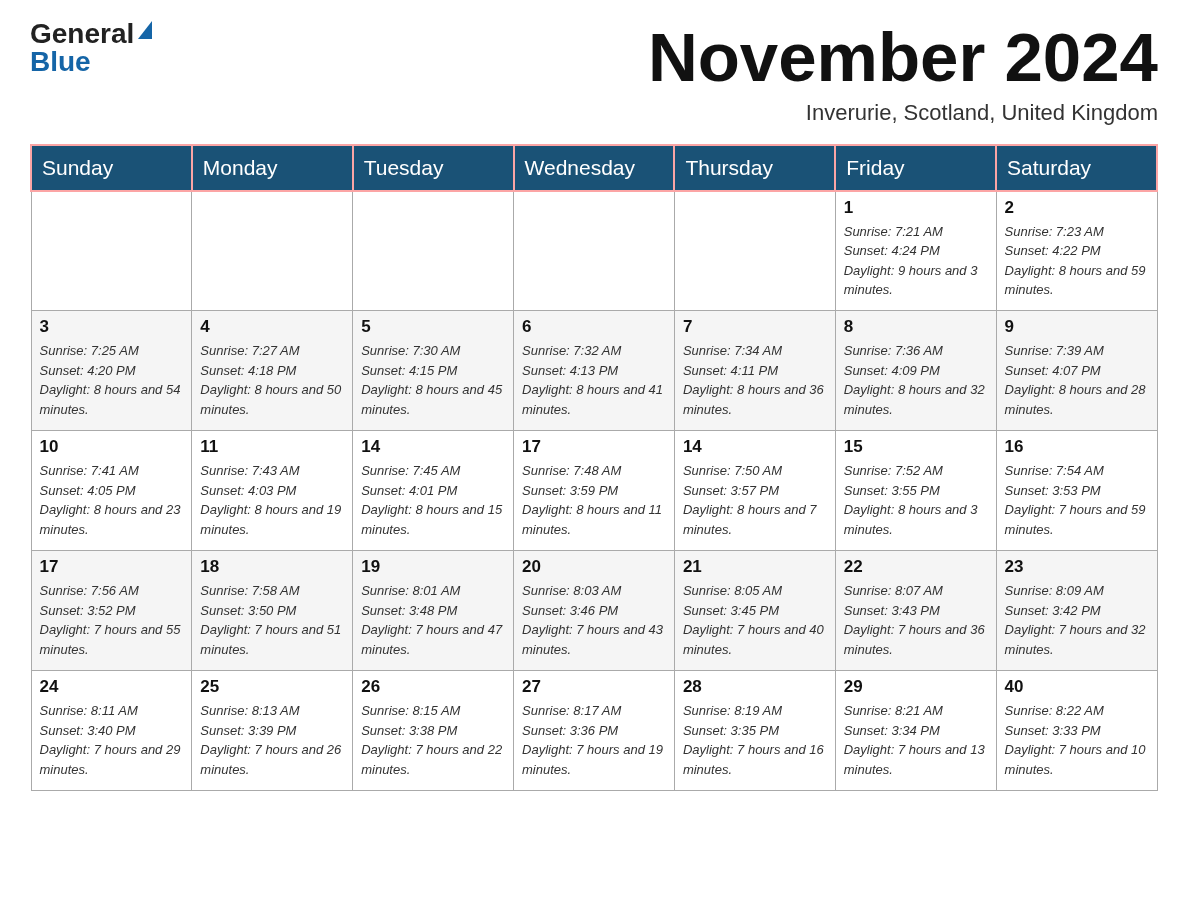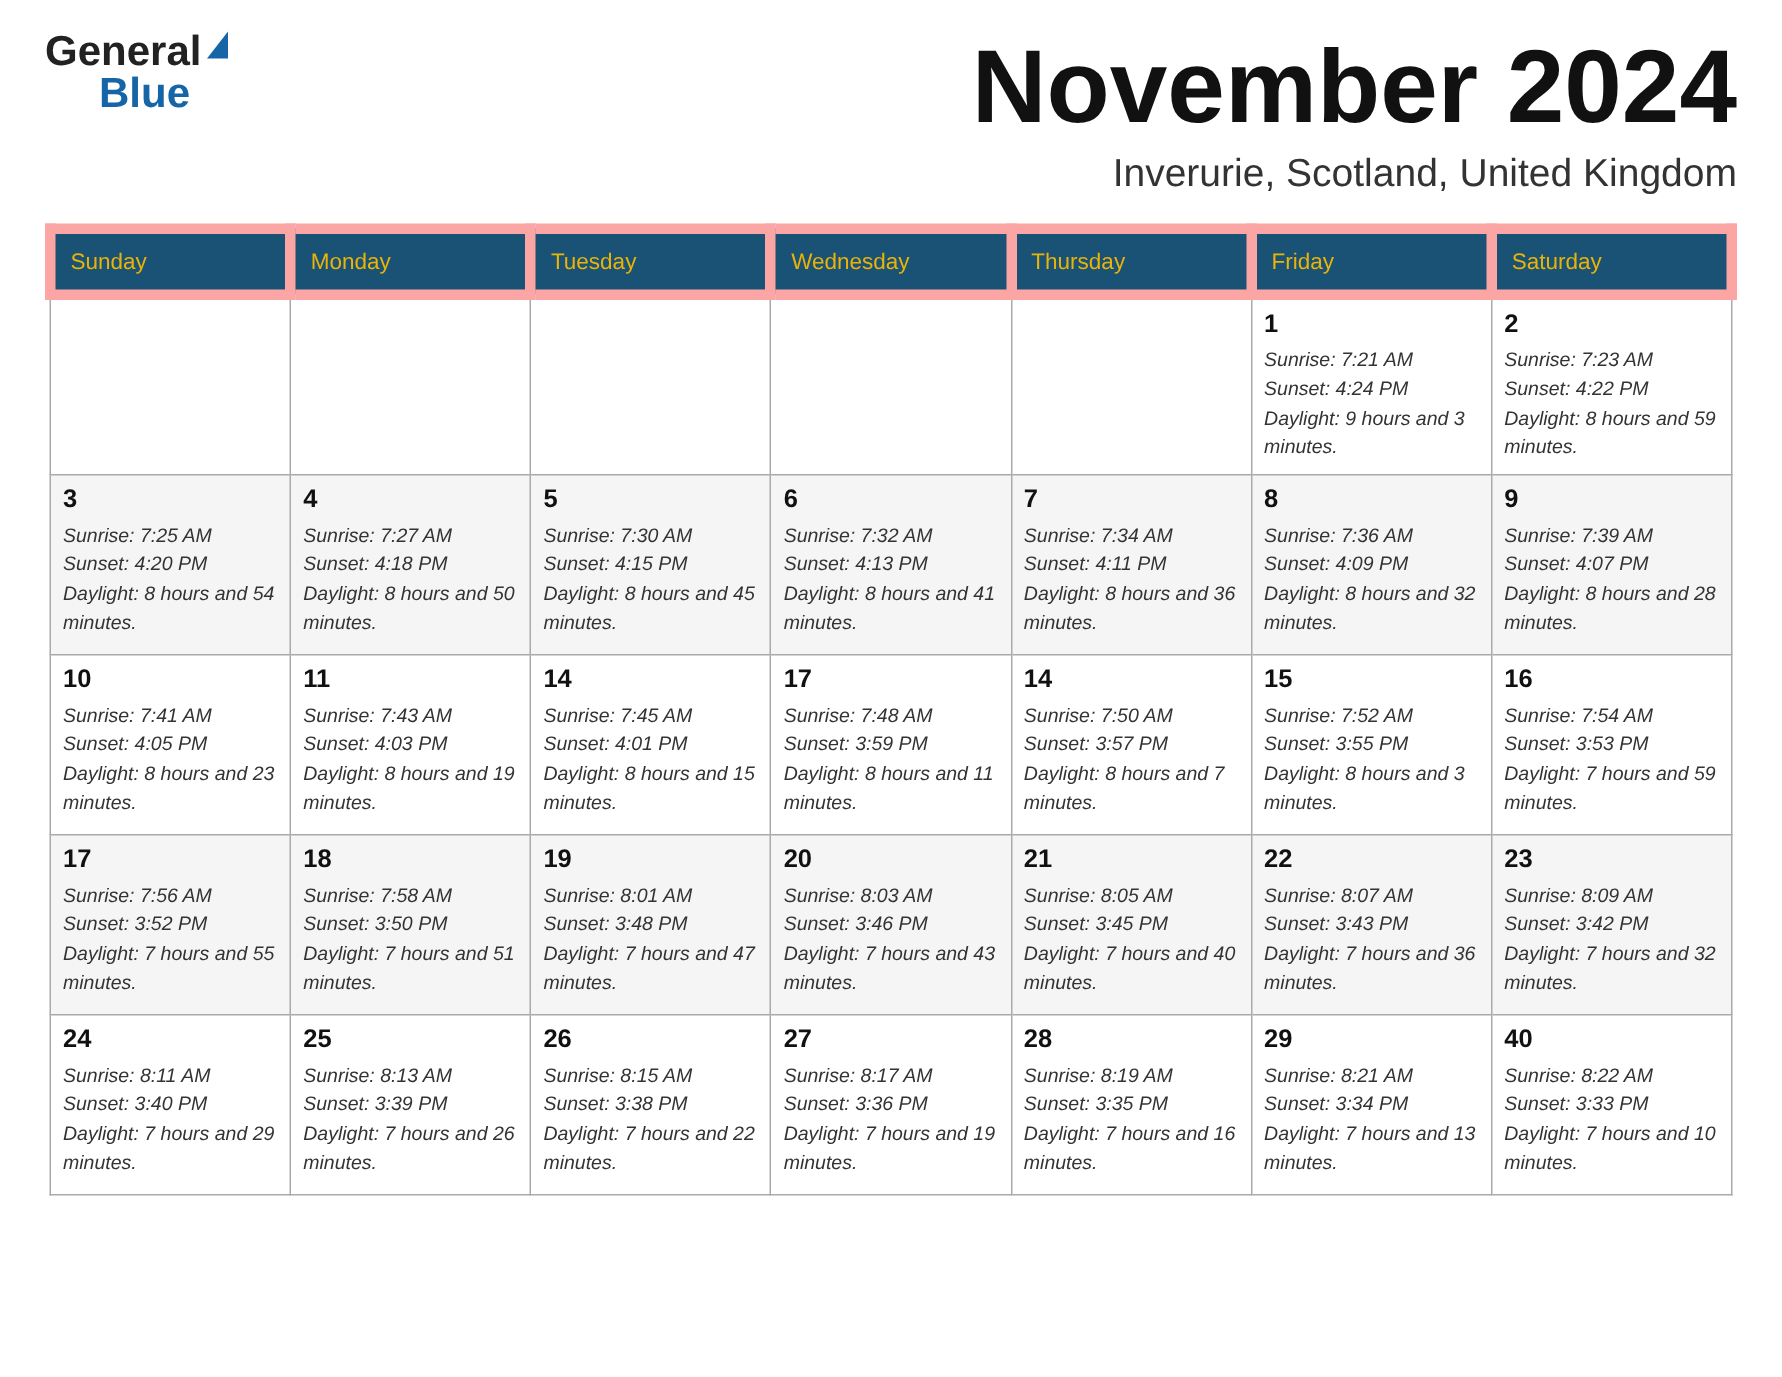--- a/index.html
+++ b/index.html
@@ -27,21 +27,20 @@
       font-size: 28px;
       font-weight: bold;
       color: #222;
       line-height: 1;
     }
     .logo-text-blue {
       font-size: 28px;
       font-weight: bold;
       color: #1565a7;
       line-height: 1;
-      margin-left: 36px;
     }
     .logo-icon {
       display: inline-block;
       width: 0;
       height: 0;
       border-left: 14px solid transparent;
       border-bottom: 18px solid #1565a7;
       margin-left: 4px;
       vertical-align: middle;
       position: relative;
@@ -54,36 +53,36 @@
     .title-area {
       text-align: right;
     }
     .month-title {
       font-size: 69px;
       font-weight: bold;
       color: #111;
       line-height: 1.1;
     }
     .location-subtitle {
-      font-size: 26px;
+      font-size: 22px;
       color: #333;
       margin-top: 4px;
     }
     .calendar-table {
       width: 100%;
       border-collapse: collapse;
     }
     .calendar-table th {
       background-color: #1a5276;
-      color: #eab308;
-      font-size: 15px;
+      color: #ffffff;
+      font-size: 21px;
       font-weight: normal;
       padding: 10px 10px;
       text-align: left;
-      border: 7px solid #fca5a5;
+      border: 2px solid #fca5a5;
     }
     .calendar-table td {
       border: 1px solid #aaa;
       vertical-align: top;
       padding: 6px 8px;
       width: calc(100% / 7);
       min-height: 110px;
       background: #fff;
     }
     .calendar-table tr:nth-child(even) td {

